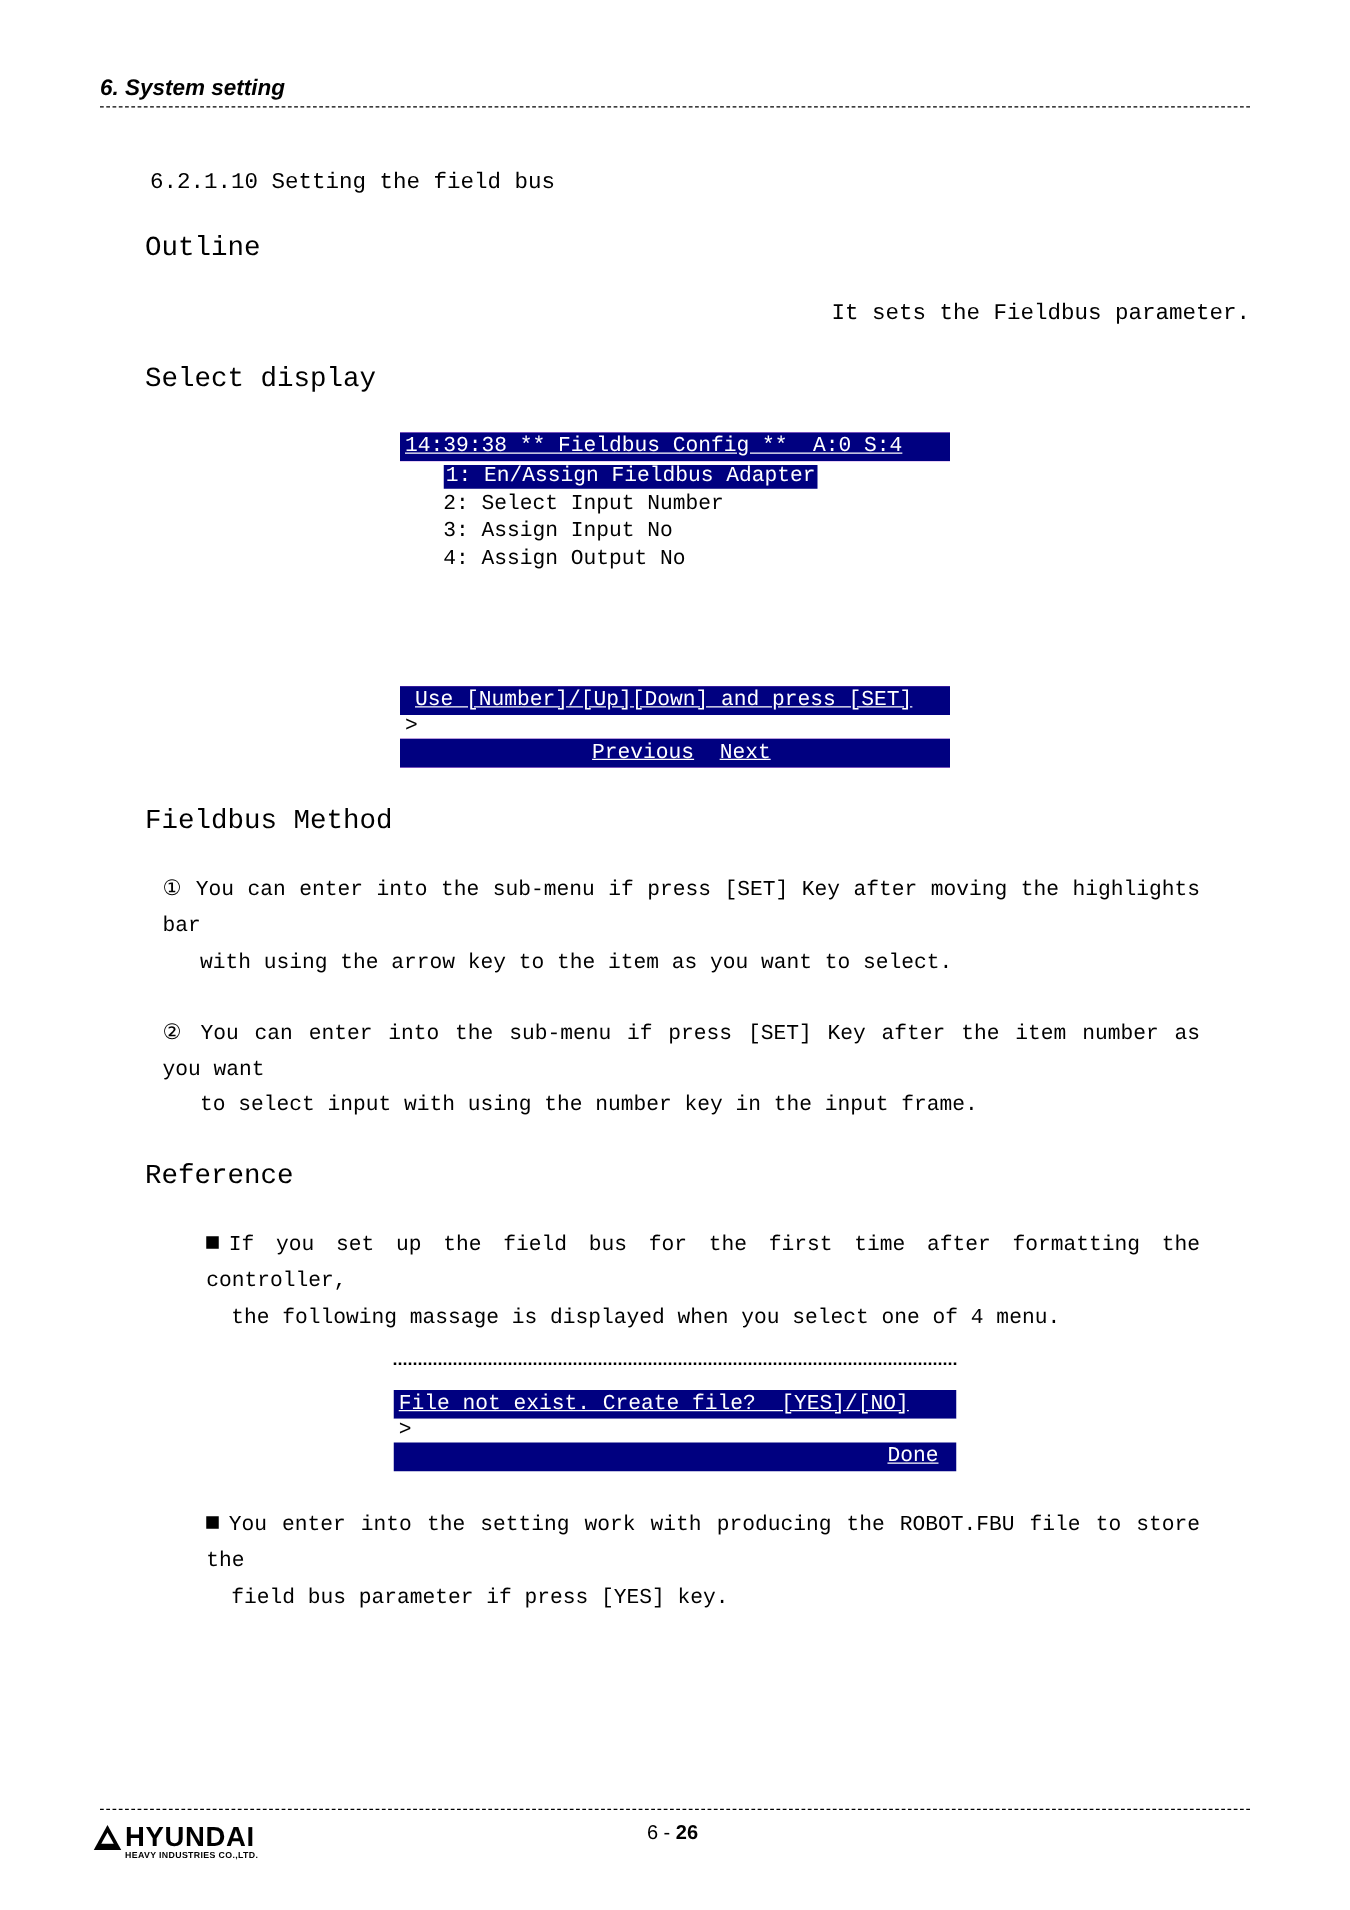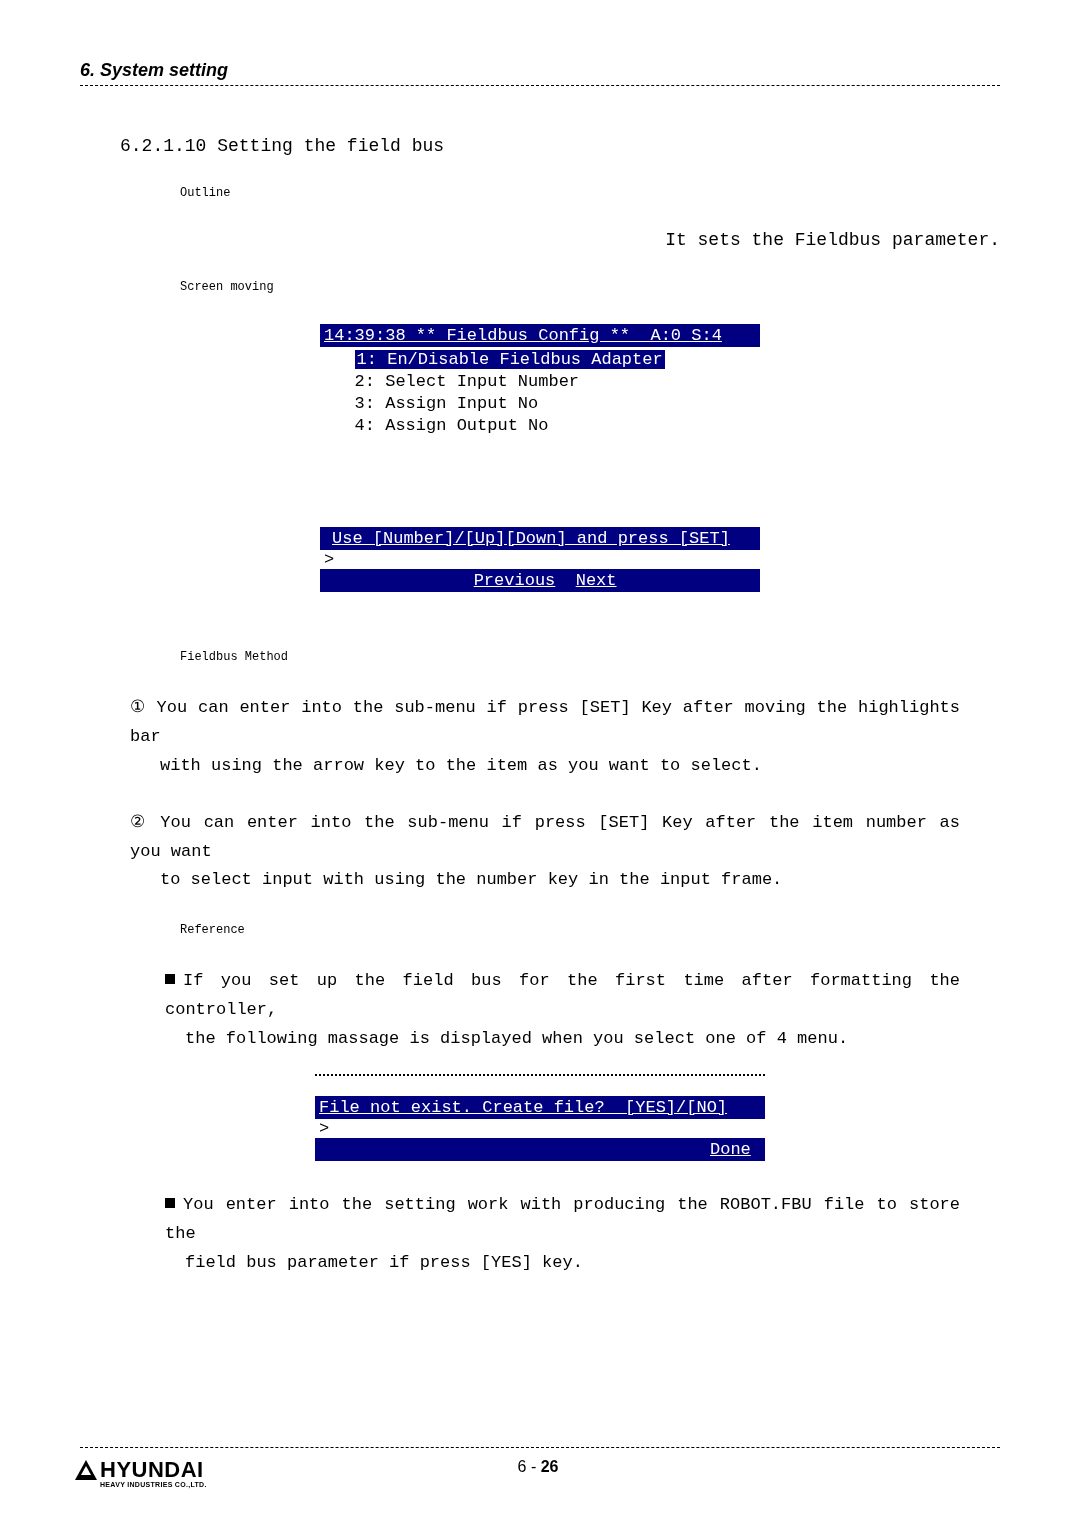--- a/index.html
+++ b/index.html
@@ -28,35 +28,35 @@
     border-top: 1.5px dashed #000;
     margin-bottom: 50px;
   }
   .section-num {
     font-size: 18px;
     margin-left: 40px;
     margin-bottom: 30px;
     font-family: "Courier New", monospace;
   }
   .subhead {
-    font-size: 12px;
-    margin-left: 100px;
+    font-size: 22px;
+    margin-left: 36px;
     margin-bottom: 30px;
     font-family: "Courier New", monospace;
   }
   .body-text {
     font-size: 18px;
     margin-left: 80px;
     margin-bottom: 30px;
     font-family: "Courier New", monospace;
     text-align: right;
   }
   .screen-box {
     width: 440px;
-    margin: 0 auto 58px auto;
+    margin: 0 auto 30px auto;
     background: #d946ef;
     font-family: "Courier New", monospace;
     font-size: 17px;
   }
   .title-bar {
     background: #000080;
     color: #fff;
     padding: 2px 4px;
     text-decoration: underline;
     white-space: pre;
@@ -220,26 +220,26 @@
 
 <div class="page">
   <div class="header">6. System setting</div>
   <hr class="dashed-line">
 
   <div class="section-num">6.2.1.10 Setting the field bus</div>
 
   <div class="subhead">Outline</div>
   <div class="body-text">It sets the Fieldbus parameter.</div>
 
-  <div class="subhead">Screen moving</div>
+  <div class="subhead">Select display</div>
 
   <div class="screen-box">
     <div class="title-bar">14:39:38 ** Fieldbus Config **  A:0 S:4</div>
     <div class="menu-area">
-      <div class="menu-row">   <span class="menu-sel">1: En/Disable Fieldbus Adapter</span></div>
+      <div class="menu-row">   <span class="menu-sel">1: En/Assign Fieldbus Adapter</span></div>
       <div class="menu-row">   <span>2: Select Input Number</span></div>
       <div class="menu-row">   <span>3: Assign Input No</span></div>
       <div class="menu-row">   <span>4: Assign Output No</span></div>
       <div class="menu-row">&nbsp;</div>
       <div class="menu-row">&nbsp;</div>
       <div class="menu-row">&nbsp;</div>
       <div class="menu-row">&nbsp;</div>
     </div>
     <div class="hint-bar">Use [Number]/[Up][Down] and press [SET]</div>
     <div class="input-bar">&gt;</div>

